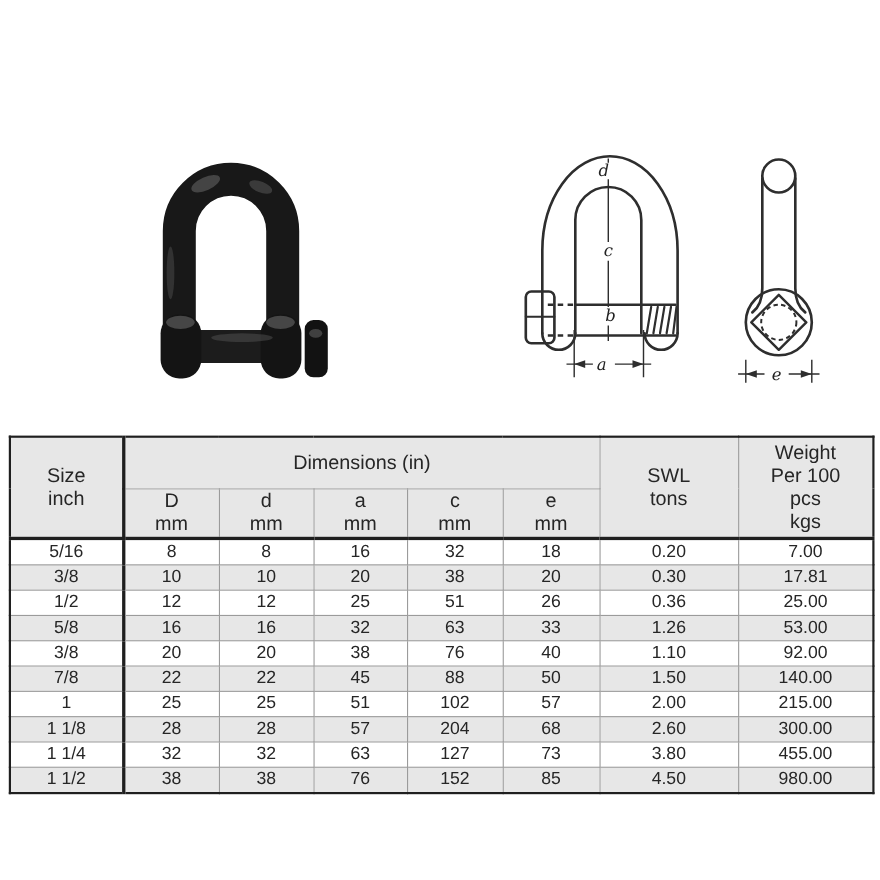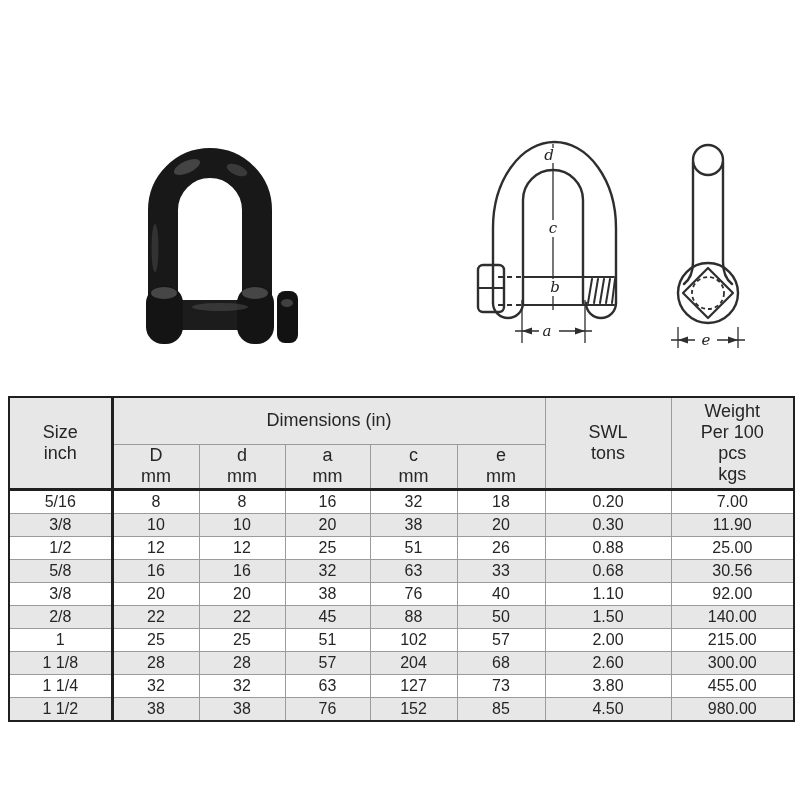--- a/index.html
+++ b/index.html
@@ -175,54 +175,54 @@
         <td>7.00</td>
       </tr>
       <tr>
         <td>3/8</td>
         <td>10</td>
         <td>10</td>
         <td>20</td>
         <td>38</td>
         <td>20</td>
         <td>0.30</td>
-        <td>11.90</td>
+        <td>17.81</td>
       </tr>
       <tr>
         <td>1/2</td>
         <td>12</td>
         <td>12</td>
         <td>25</td>
         <td>51</td>
         <td>26</td>
-        <td>0.88</td>
+        <td>0.36</td>
         <td>25.00</td>
       </tr>
       <tr>
         <td>5/8</td>
         <td>16</td>
         <td>16</td>
         <td>32</td>
         <td>63</td>
         <td>33</td>
-        <td>0.68</td>
-        <td>30.56</td>
+        <td>1.26</td>
+        <td>53.00</td>
       </tr>
       <tr>
         <td>3/8</td>
         <td>20</td>
         <td>20</td>
         <td>38</td>
         <td>76</td>
         <td>40</td>
         <td>1.10</td>
         <td>92.00</td>
       </tr>
       <tr>
-        <td>2/8</td>
+        <td>7/8</td>
         <td>22</td>
         <td>22</td>
         <td>45</td>
         <td>88</td>
         <td>50</td>
         <td>1.50</td>
         <td>140.00</td>
       </tr>
       <tr>
         <td>1</td>

